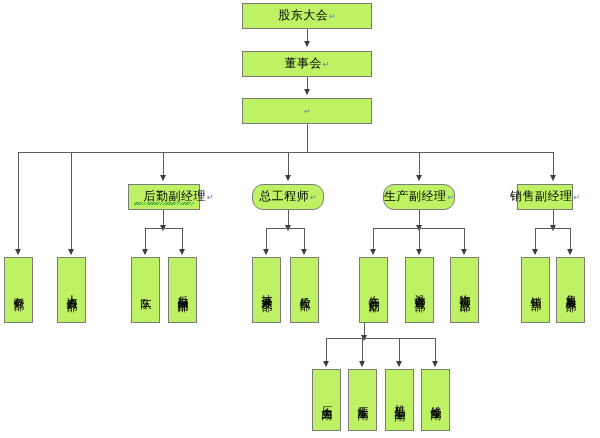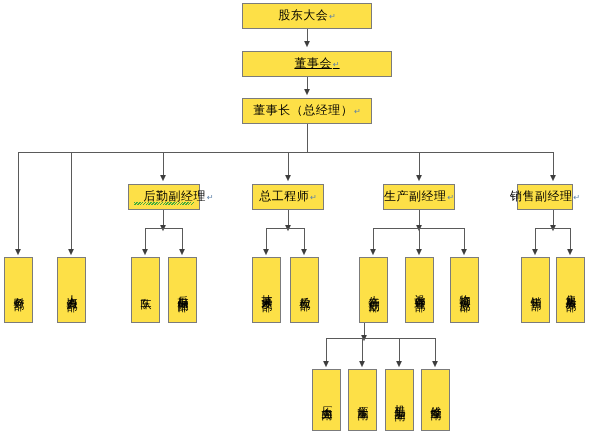--- a/index.html
+++ b/index.html
@@ -23,21 +23,21 @@
     position: absolute;
     left: 0;
     top: 0;
     width: 600px;
     height: 438px;
   }
   .node-box {
     position: absolute;
     box-sizing: border-box;
     border: 1px solid #7b7b7b;
-    background: #fde047;
+    background: #bef264;
     display: flex;
     align-items: center;
     justify-content: center;
   }
   .node-label {
     font-family: "DejaVu Sans", sans-serif;
     color: #000000;
     line-height: 1.12;
     white-space: nowrap;
   }
@@ -133,42 +133,41 @@
     <path class="conn" d="M362,338 L362,364" marker-end="url(#arrow)"></path>
     <path class="conn" d="M399,338 L399,364" marker-end="url(#arrow)"></path>
     <path class="conn" d="M435,338 L435,364" marker-end="url(#arrow)"></path>
   </svg>
 
   <div class="node-box h-node" style="left:242px; top:3px; width:130px; height:26px;">
     <span class="node-label">股东大会</span>
       <span class="pilcrow">↵</span>
   </div>
 
-  <div class="node-box h-node" style="left:242px; top:51px; width:150px; height:26px;text-decoration:underline;">
+  <div class="node-box h-node" style="left:242px; top:51px; width:130px; height:26px;">
     <span class="node-label">董事会</span>
       <span class="pilcrow">↵</span>
   </div>
 
   <div class="node-box h-node" style="left:242px; top:98px; width:130px; height:26px;">
-    <span class="node-label">董事长（总经理）</span>
       <span class="pilcrow">↵</span>
   </div>
 
   <div class="node-box h-node" style="left:128px; top:184px; width:72px; height:26px;padding-left:29px;">
     <span class="node-label">后勤副经理</span>
       <span class="pilcrow">↵</span>
     <span class="spell-wave" style="left:5px; right:5px; bottom:4px;"></span>
   </div>
 
-  <div class="node-box h-node" style="left:252px; top:184px; width:72px; height:26px;">
+  <div class="node-box h-node" style="left:252px; top:184px; width:72px; height:26px;border-radius:11px;">
     <span class="node-label">总工程师</span>
       <span class="pilcrow">↵</span>
   </div>
 
-  <div class="node-box h-node" style="left:383px; top:184px; width:72px; height:26px;">
+  <div class="node-box h-node" style="left:383px; top:184px; width:72px; height:26px;border-radius:11px;">
     <span class="node-label">生产副经理</span>
       <span class="pilcrow">↵</span>
   </div>
 
   <div class="node-box h-node" style="left:517px; top:184px; width:56px; height:26px;">
     <span class="node-label">销售副经理</span>
       <span class="pilcrow">↵</span>
   </div>
 
   <div class="node-box v-node" style="left:4px; top:257px; width:29px; height:66px;">

